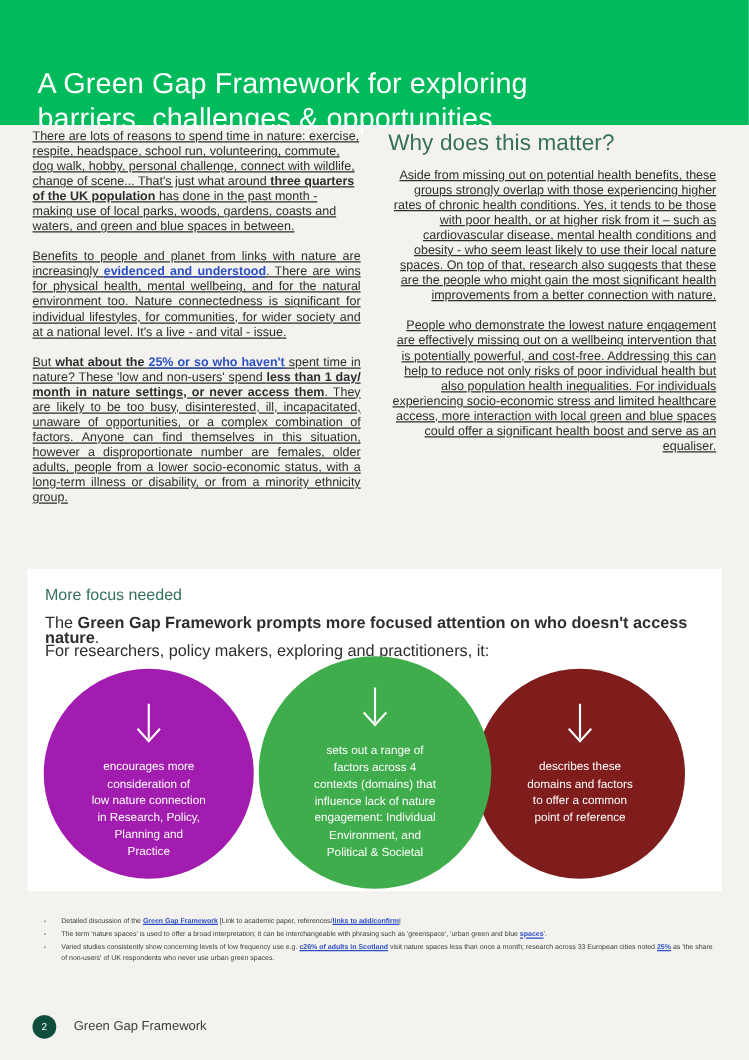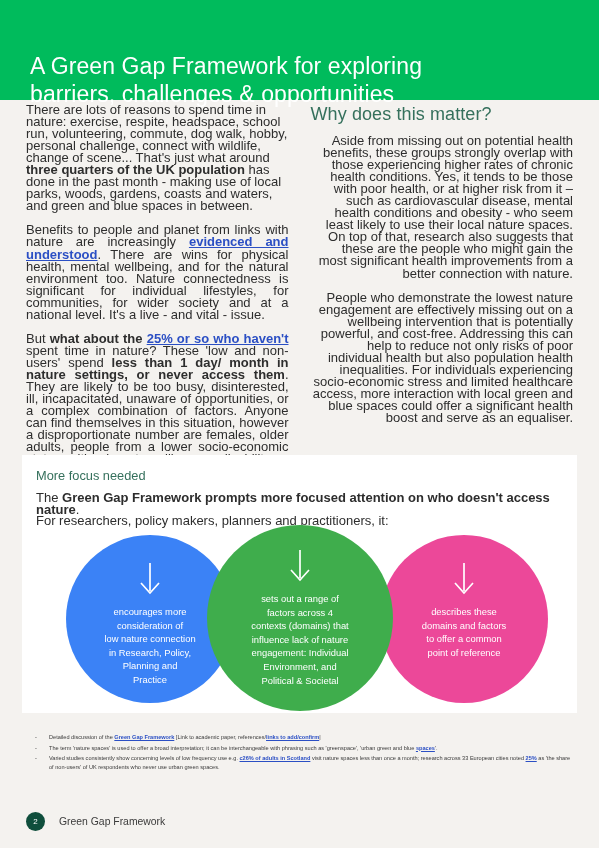--- a/index.html
+++ b/index.html
@@ -55,24 +55,25 @@
 
   .col-heading {
     color: #35705c;
     font-size: 18px;
     font-weight: 400;
     margin-bottom: 10px;
     letter-spacing: 0.1px;
   }
 
   p.body-text {
-    font-size: 13px;
+    font-size: 10px;
     line-height: 12.05px;
     color: #2d2d2d;
     margin-bottom: 12px;
+    text-decoration: underline;
   }
   .col-left p.body-text { text-align: justify; }
   .col-left p.first { text-align: left; }
   .col-right p.body-text { text-align: right; }
 
   b { font-weight: bold; }
 
   a.inline-link {
     color: #2b4fc4;
     font-weight: bold;
@@ -123,36 +124,36 @@
   }
   .circle .arrow { display: block; }
   .circle-label {
     font-size: 9.4px;
     line-height: 13.6px;
     white-space: pre-line;
     padding: 0 6px;
   }
 
   .circle-1 {
-    left: 44px; top: 10px;
+    left: 13px; top: 10px;
     width: 168px; height: 168px;
-    background: #3b82f6;
+    background: #a21caf;
     padding-top: 27px;
   }
   .circle-2 {
     left: 185px; top: 0px;
     width: 186px; height: 186px;
     background: #3fad4c;
     padding-top: 24px;
     z-index: 3;
   }
   .circle-3 {
     left: 358px; top: 10px;
     width: 168px; height: 168px;
-    background: #ec4899;
+    background: #7f1d1d;
     padding-top: 27px;
   }
   .circle-1 .arrow { margin-bottom: 6px; }
   .circle-2 .arrow { margin-bottom: 6px; }
   .circle-3 .arrow { margin-bottom: 6px; }
 
   
   .footnotes {
     position: absolute;
     left: 35px;
@@ -229,21 +230,21 @@
       <p class="body-text">Aside from missing out on potential health benefits, these groups strongly overlap with those experiencing higher rates of chronic health conditions. Yes, it tends to be those with poor health, or at higher risk from it – such as cardiovascular disease, mental health conditions and obesity - who seem least likely to use their local nature spaces. On top of that, research also suggests that these are the people who might gain the most significant health improvements from a better connection with nature.</p>
       <p class="body-text">People who demonstrate the lowest nature engagement are effectively missing out on a wellbeing intervention that is potentially powerful, and cost-free. Addressing this can help to reduce not only risks of poor individual health but also population health inequalities. For individuals experiencing socio-economic stress and limited healthcare access, more interaction with local green and blue spaces could offer a significant health boost and serve as an equaliser.</p>
     </div>
 
   </div>
 
   <div class="focus-card">
     <div class="card-heading">More focus needed</div>
     <div class="card-sub">
       <div><span>The </span><b>Green Gap Framework prompts more focused attention on who doesn't access nature</b><span>.</span></div>
-      <div>For researchers, policy makers, planners and practitioners, it:</div>
+      <div>For researchers, policy makers, exploring and practitioners, it:</div>
     </div>
 
     <div class="circles">
 
       <div class="circle circle-1">
         <span class="arrow">
           <svg width="28" height="33" viewBox="0 0 28 33" aria-hidden="true">
             <line x1="14" y1="1" x2="14" y2="29" stroke="#ffffff" stroke-width="1.7"></line>
             <polyline points="5,21 14,31 23,21" fill="none" stroke="#ffffff" stroke-width="1.7"></polyline>
           </svg>

